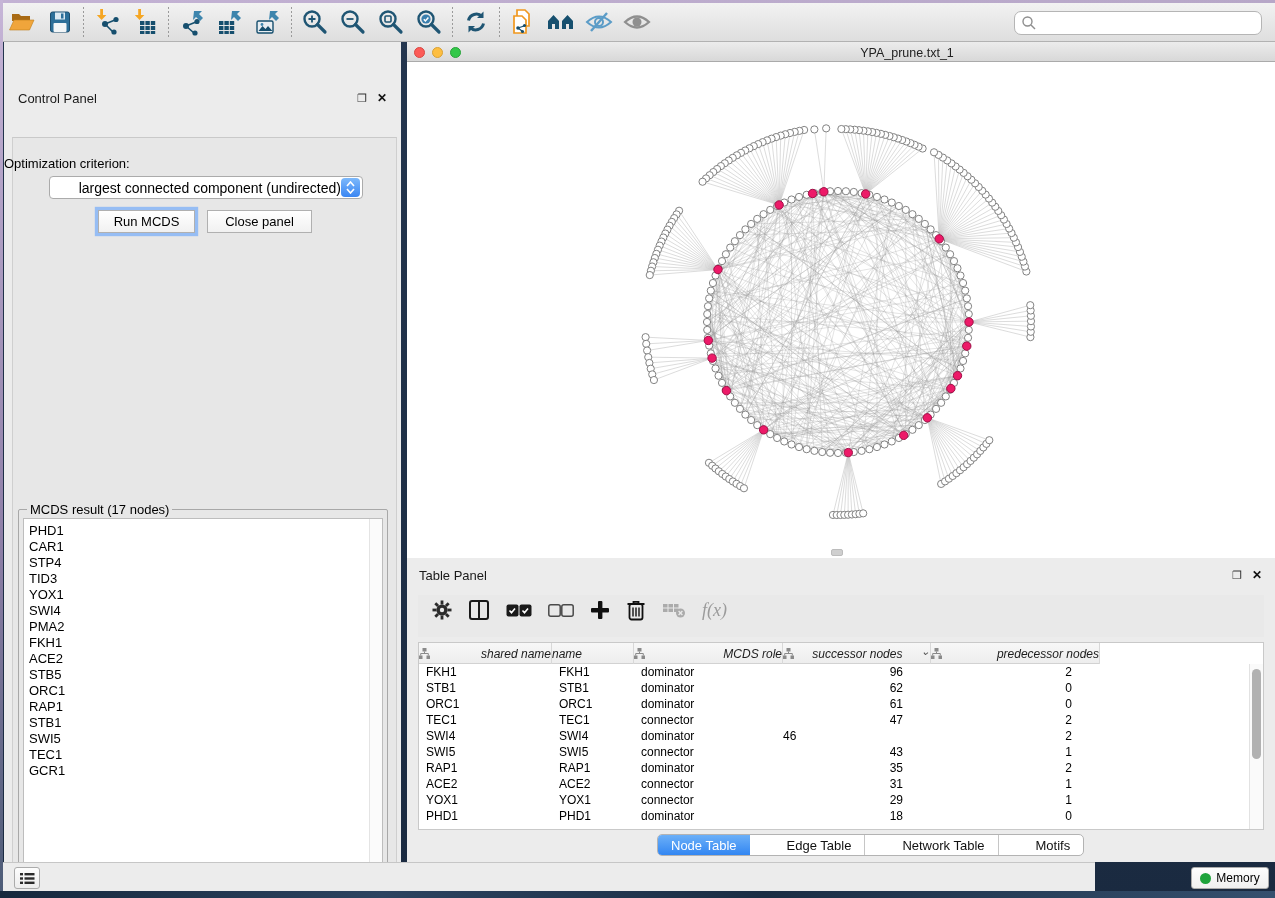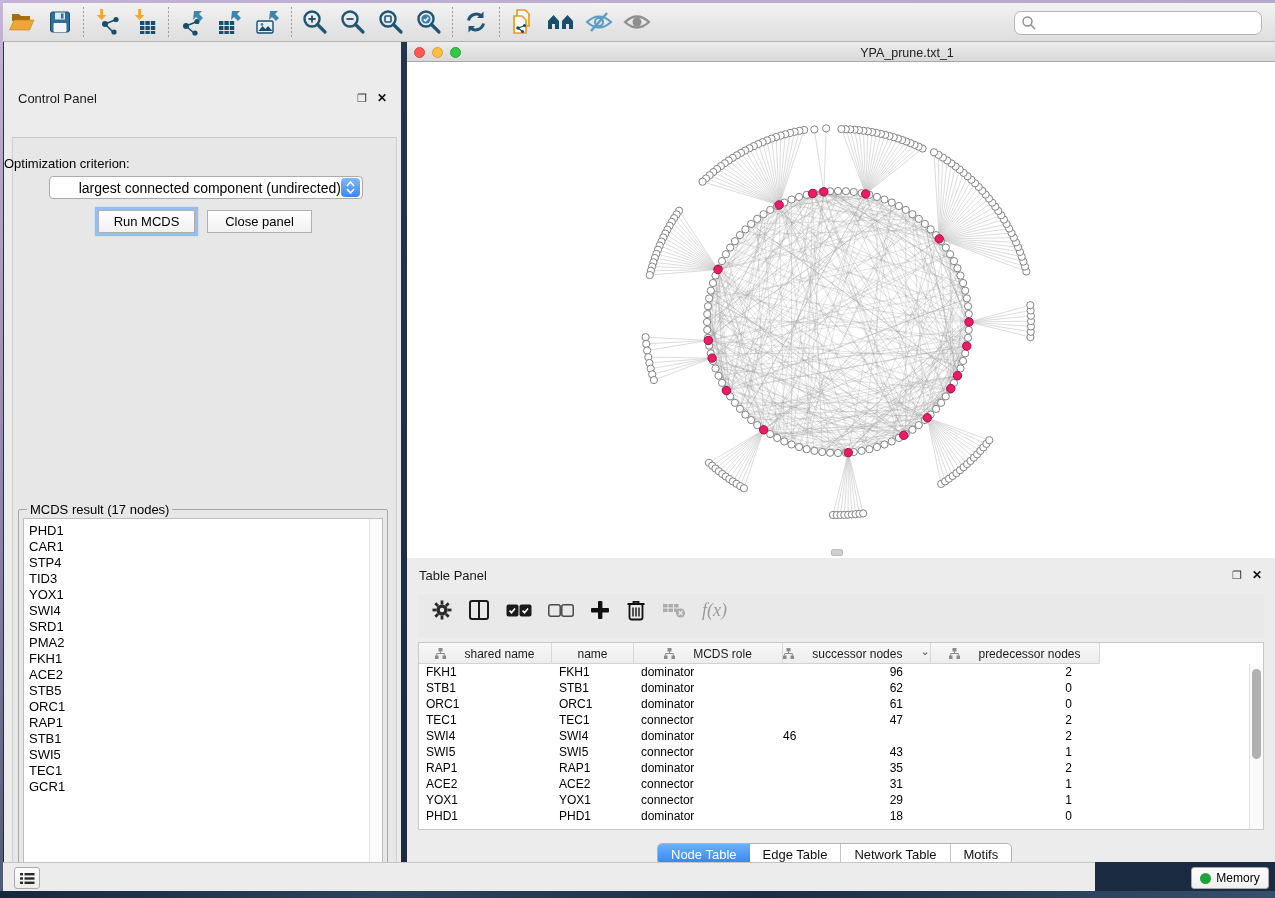--- a/index.html
+++ b/index.html
@@ -86,29 +86,29 @@
   #tp-toolbar { position:absolute; left:11px; top:37px; width:846px; height:42px; background:#e9e9e9;
                 display:flex; align-items:flex-start; gap:16px; padding-left:14px; }
   .tpbtn { display:flex; align-items:center; justify-content:center; height:30px; }
   .fx { font-family:"Liberation Serif",serif; font-style:italic; font-size:18px; color:#9b9b9b; }
 
   #tbl { position:absolute; left:11px; top:84px; width:846px; height:188px; background:#fff;
          border:1px solid #c9c9c9; }
   #tbl-header { position:absolute; left:0; top:0; height:21px; width:844px; display:flex;
                 background:linear-gradient(180deg,#f7f7f7,#ededed); border-bottom:1px solid #d2d2d2; }
   .hcell { height:21px; border-right:1px solid #d8d8d8; display:flex; align-items:center;
-           justify-content:center; gap:18px; font-size:12px; color:#1c1c1c; }
+           justify-content:space-between; gap:18px; font-size:12px; color:#1c1c1c;font-style:italic; }
   .hfill { border-right:none; background:#fff; }
   #tbl-body { position:absolute; left:0; top:21px; width:830px; }
   .trow { display:flex; height:16px; align-items:center; }
   .tcell { font-size:12px; color:#000; white-space:nowrap; }
   #tbl-scroll { position:absolute; right:0; top:21px; width:14px; bottom:0; background:#fafafa; border-left:1px solid #e2e2e2; }
   #tbl-thumb { position:absolute; left:2px; top:5px; width:9px; height:90px; background:#b1b1b1; border-radius:5px; }
 
-  #table-tabs { left:250px; top:285px; }
+  #table-tabs { left:250px; top:276px;gap:24px; }
 
   
   #status-bar { left:3px; top:862px; width:1092px; height:29px; background:#ececec; border-top:1px solid #c6c6c6; }
   #list-btn { left:11px; top:4px; width:26px; height:22px; background:linear-gradient(180deg,#fdfdfd,#ededed);
               border:1px solid #ababab; border-radius:3px; display:flex; align-items:center; justify-content:center; }
   #memory-btn { left:1188px; top:4px; width:78px; height:22px; background:linear-gradient(180deg,#fdfdfd,#f0f0f0);
                 border:1px solid #ababab; border-radius:3px; display:flex; align-items:center;
                 justify-content:center; gap:5px; font-size:12px; color:#000; }
   #memory-dot { width:11px; height:11px; border-radius:50%; background:#1ea33b; }
   #bottom-strip { left:0; top:891px; width:1275px; height:7px;
@@ -304,21 +304,20 @@
     <div id="mcds-group">
       <span id="mcds-legend">MCDS result (17 nodes)</span>
       <div id="mcds-list">
         <div id="mcds-items">
             <div class="mcds-item">PHD1</div>
             <div class="mcds-item">CAR1</div>
             <div class="mcds-item">STP4</div>
             <div class="mcds-item">TID3</div>
             <div class="mcds-item">YOX1</div>
             <div class="mcds-item">SWI4</div>
-            <div class="mcds-item">SRD1</div>
             <div class="mcds-item">PMA2</div>
             <div class="mcds-item">FKH1</div>
             <div class="mcds-item">ACE2</div>
             <div class="mcds-item">STB5</div>
             <div class="mcds-item">ORC1</div>
             <div class="mcds-item">RAP1</div>
             <div class="mcds-item">STB1</div>
             <div class="mcds-item">SWI5</div>
             <div class="mcds-item">TEC1</div>
             <div class="mcds-item">GCR1</div>

